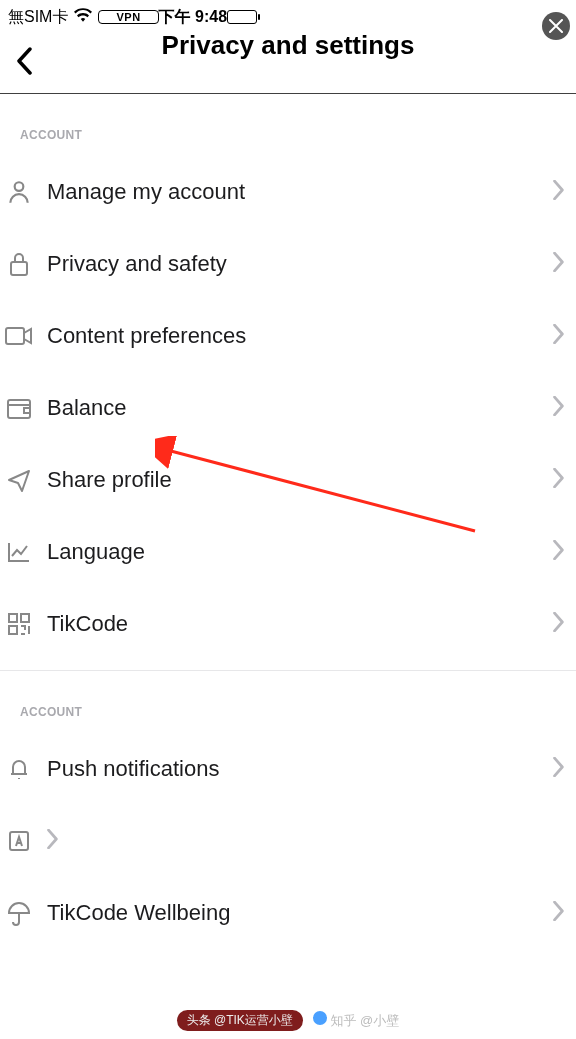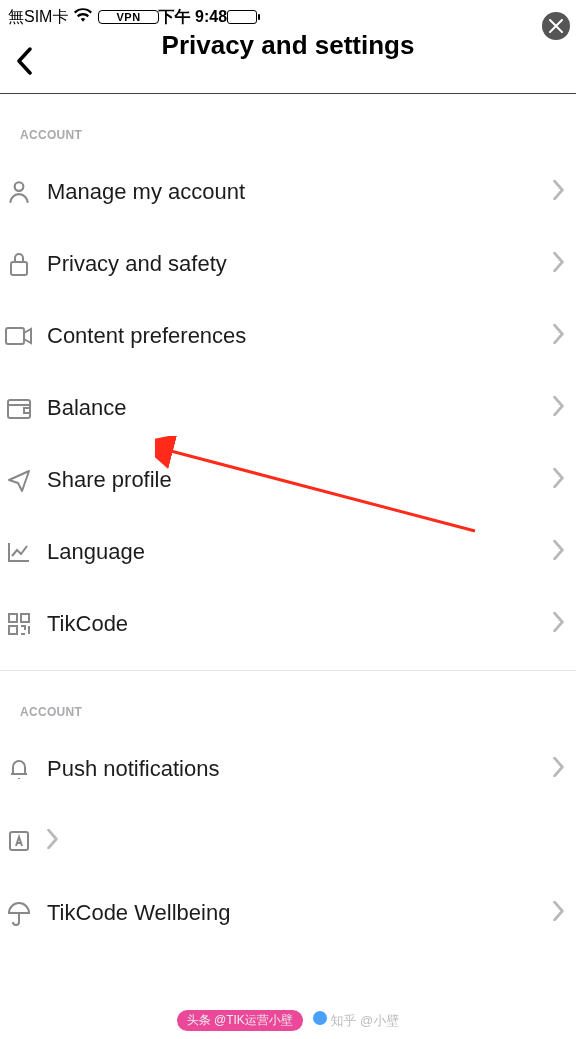--- a/index.html
+++ b/index.html
@@ -103,21 +103,21 @@
       left: 155px; top: 436px;
       width: 330px; height: 110px;
       pointer-events: none;
     }
     .watermark-row {
       position: absolute; bottom: 8px; left: 0; right: 0;
       display: flex; gap: 10px; align-items: center; justify-content: center;
       font-size: 13px; color: #bcbcbc;
     }
     .wm-chip {
-      background: #ec4899; color: #eee; border-radius: 999px;
+      background: #7f1d1d; color: #eee; border-radius: 999px;
       padding: 2px 10px; font-size: 12px;
     }
     .wm-dot { width: 14px; height: 14px; border-radius: 50%; background: #4aa0ff; display:inline-block;}
   </style>
 </head>
 <body>
 
 <div class="status-bar">
   <div class="status-left">
     <span>無SIM卡</span>

